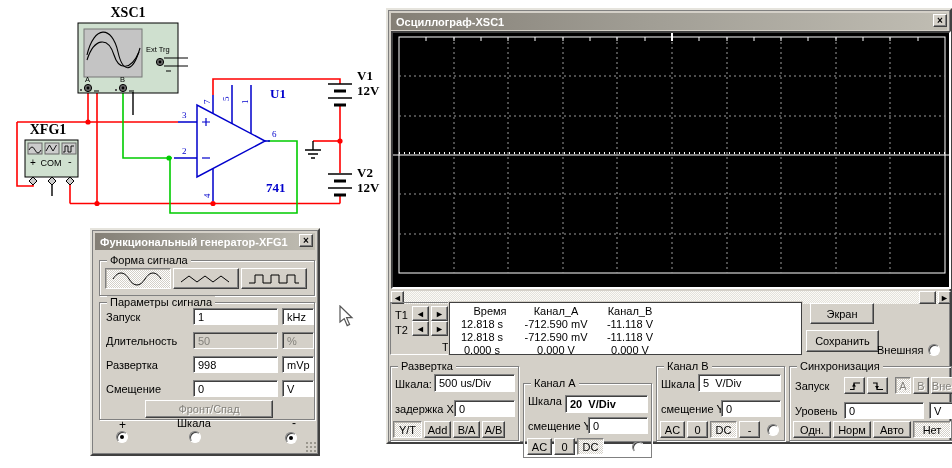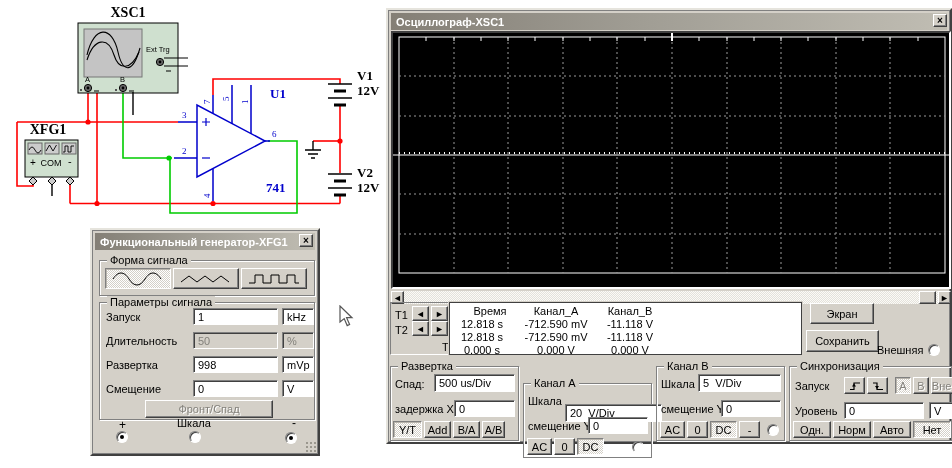--- a/index.html
+++ b/index.html
@@ -267,34 +267,34 @@
     <span class="ro-cell" style="left:145px; top:41px; width:70px;">0.000 V</span>
   </div>
 
   <div class="btn" style="left:422px; top:293px; width:64px; height:21px;">Экран</div>
   <div class="btn" style="left:418px; top:320px; width:73px; height:22px;">Сохранить</div>
   <span class="lbl" style="left:489px; top:334px;text-align:right;">Внешняя</span>
   <div class="radio" style="left:540px; top:334px;"></div>
 
   <div class="grp" style="left:2px; top:356px; width:129px; height:75px;">
     <span class="grp-label">Развертка</span>
-    <span class="lbl" style="left:4px; top:11px;">Спад:</span>
+    <span class="lbl" style="left:4px; top:11px;">Шкала:</span>
     <div class="fld" style="left:43px; top:7px; width:81px; height:18px;">500 us/Div</div>
     <span class="lbl" style="left:4px; top:36px;">задержка X</span>
     <div class="fld" style="left:63px; top:33px; width:61px; height:17px;">0</div>
     <div class="btn toggled" style="left:2px; top:54px; width:29px; height:17px;">Y/T</div>
     <div class="btn" style="left:33px; top:54px; width:27px; height:17px;">Add</div>
     <div class="btn" style="left:62px; top:54px; width:27px; height:17px;">B/A</div>
     <div class="btn" style="left:91px; top:54px; width:23px; height:17px;">A/B</div>
   </div>
 
   <div class="grp" style="left:135px; top:356px; width:129px; height:75px;margin-top:17px;">
     <span class="grp-label">Канал A</span>
     <span class="lbl" style="left:4px; top:11px;">Шкала</span>
-    <div class="fld" style="left:41px; top:20px; width:97px; height:18px;">20  V/Div</div>
+    <div class="fld" style="left:41px; top:11px; width:83px; height:18px;font-weight:bold;">20  V/Div</div>
     <span class="lbl" style="left:4px; top:36px;">смещение Y</span>
     <div class="fld" style="left:64px; top:33px; width:60px; height:17px;">0</div>
     <div class="btn" style="left:3px; top:54px; width:25px; height:17px;">AC</div>
     <div class="btn" style="left:30px; top:54px; width:21px; height:17px;">0</div>
     <div class="btn toggled" style="left:53px; top:54px; width:27px; height:17px;">DC</div>
     <div class="radio" style="left:108px; top:57px;"></div>
   </div>
 
   <div class="grp" style="left:268px; top:356px; width:129px; height:75px;">
     <span class="grp-label">Канал B</span>

